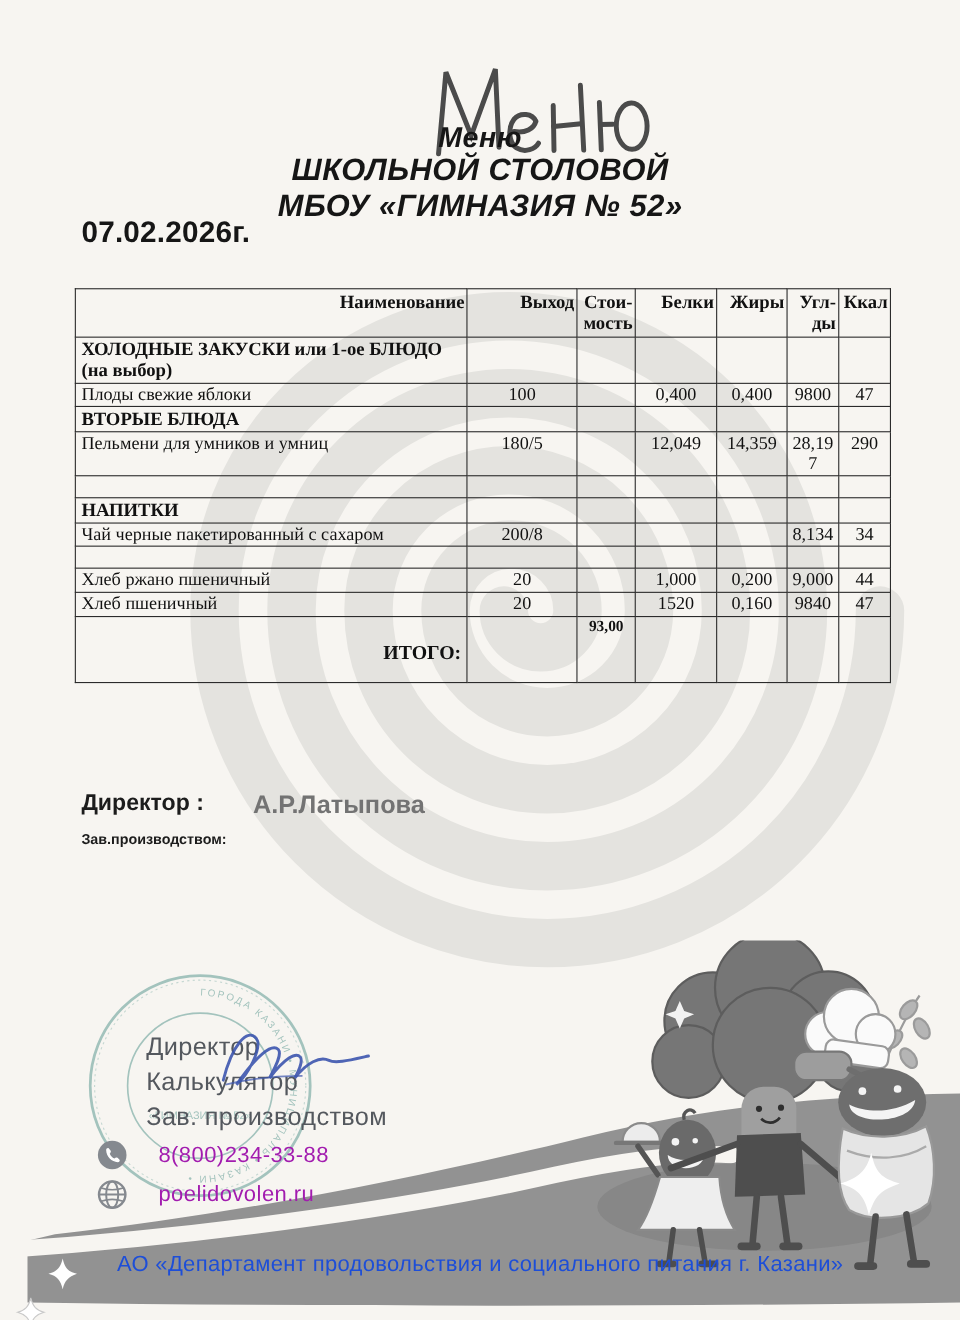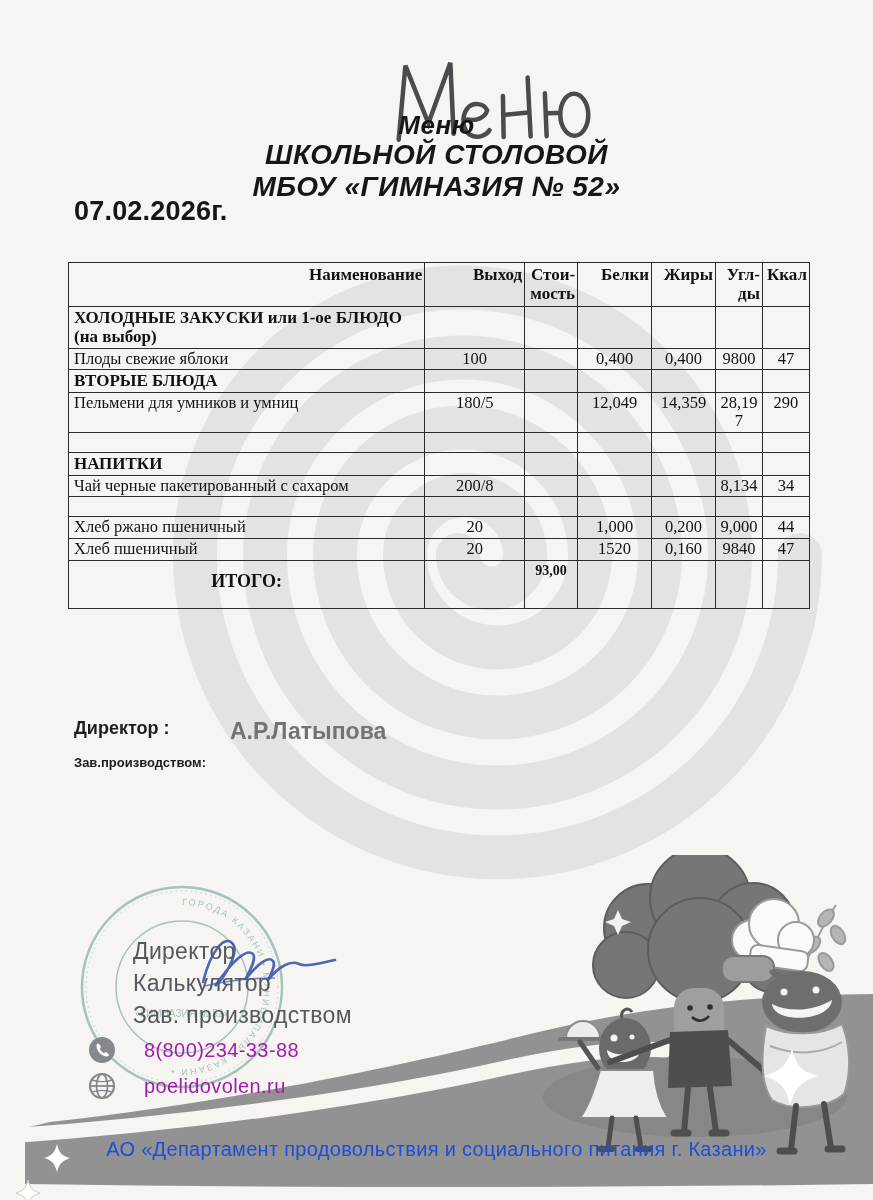--- a/index.html
+++ b/index.html
@@ -30,25 +30,25 @@
     font-family:"Liberation Serif",serif;font-size:16.5px;color:#111;}
   #menu-table th,#menu-table td{border:1.6px solid #2b2b2b;padding:1px 5px;vertical-align:top;line-height:1.14;}
   #menu-table th{font-weight:bold;font-size:17px;text-align:right;white-space:pre-line;padding:2px 2px;}
   #menu-table td{text-align:center;}
   #menu-table td.col-name{text-align:left;}
   #menu-table td.col-carbs{overflow-wrap:anywhere;word-break:break-all;padding:1px 3px;}
   #menu-table tr.row-section td{font-weight:bold;font-size:17px;}
   #menu-table tr.row-empty td{height:17px;}
   #menu-table tr.row-item td{height:17px;}
   #menu-table tr.row-total td{height:36px;font-weight:bold;font-size:18px;}
-  #menu-table tr.row-total td.col-name{text-align:center;padding-top:10px;}
+  #menu-table tr.row-total td.col-name{text-align:right;padding-top:22px;}
   #menu-table tr.row-total td.col-cost{font-size:14px;padding-top:2px;}
 
   
-  #director-row{left:74px;top:718px;z-index:2;font-size:18px;font-weight:bold;color:#1c1c1c;}
+  #director-row{left:74px;top:718px;z-index:2;font-size:21px;font-weight:bold;color:#1c1c1c;}
   #director-name{left:230px;top:718px;z-index:2;font-size:23px;font-weight:bold;color:#737373;}
   #manager-row{left:74px;top:755px;z-index:2;font-size:13px;font-weight:bold;color:#1c1c1c;}
 
   
   #stamp{left:60px;top:875px;width:250px;height:230px;z-index:1;opacity:.55;}
   #signature{left:175px;top:920px;width:190px;height:90px;z-index:3;}
 
   
   .role-line{left:133px;z-index:2;font-size:23px;color:#54585e;letter-spacing:.3px;}
   #role-1{top:938px;} #role-2{top:970px;} #role-3{top:1002px;}

